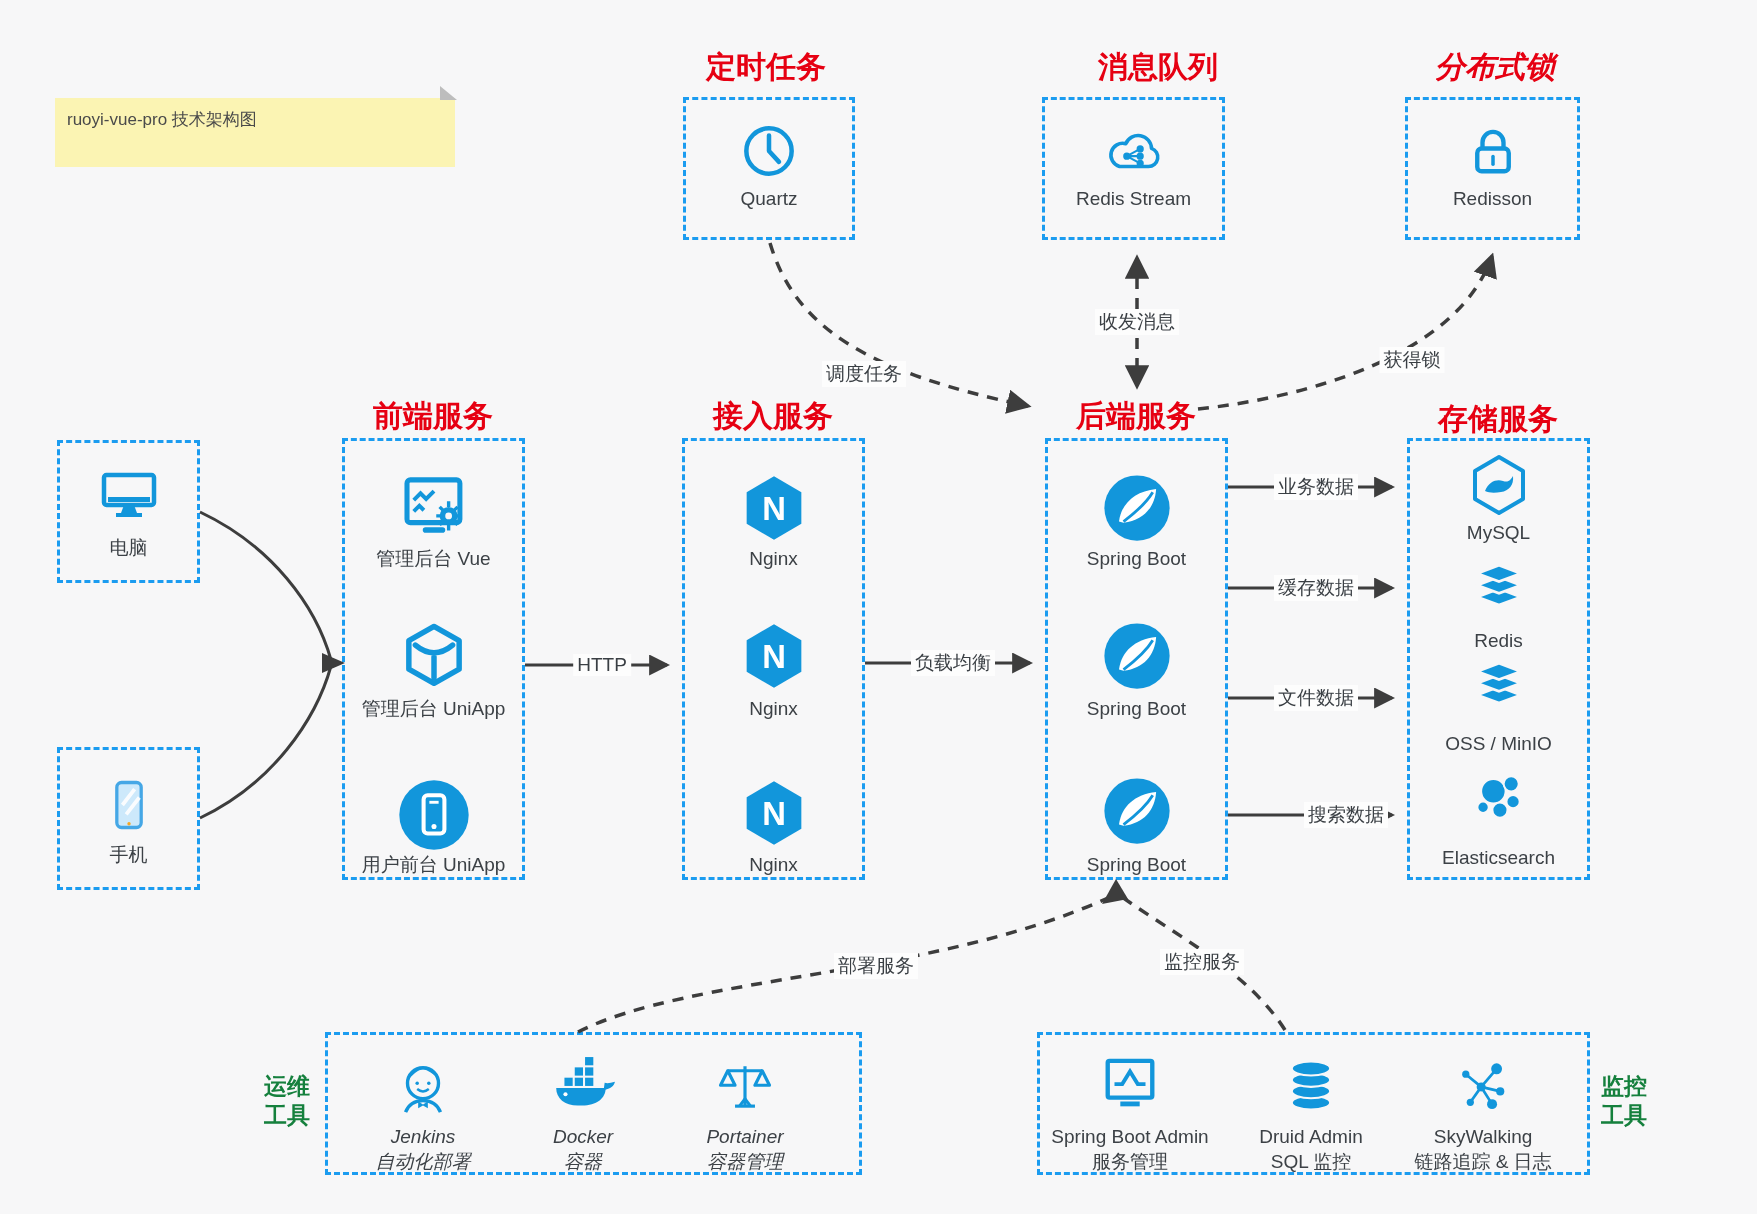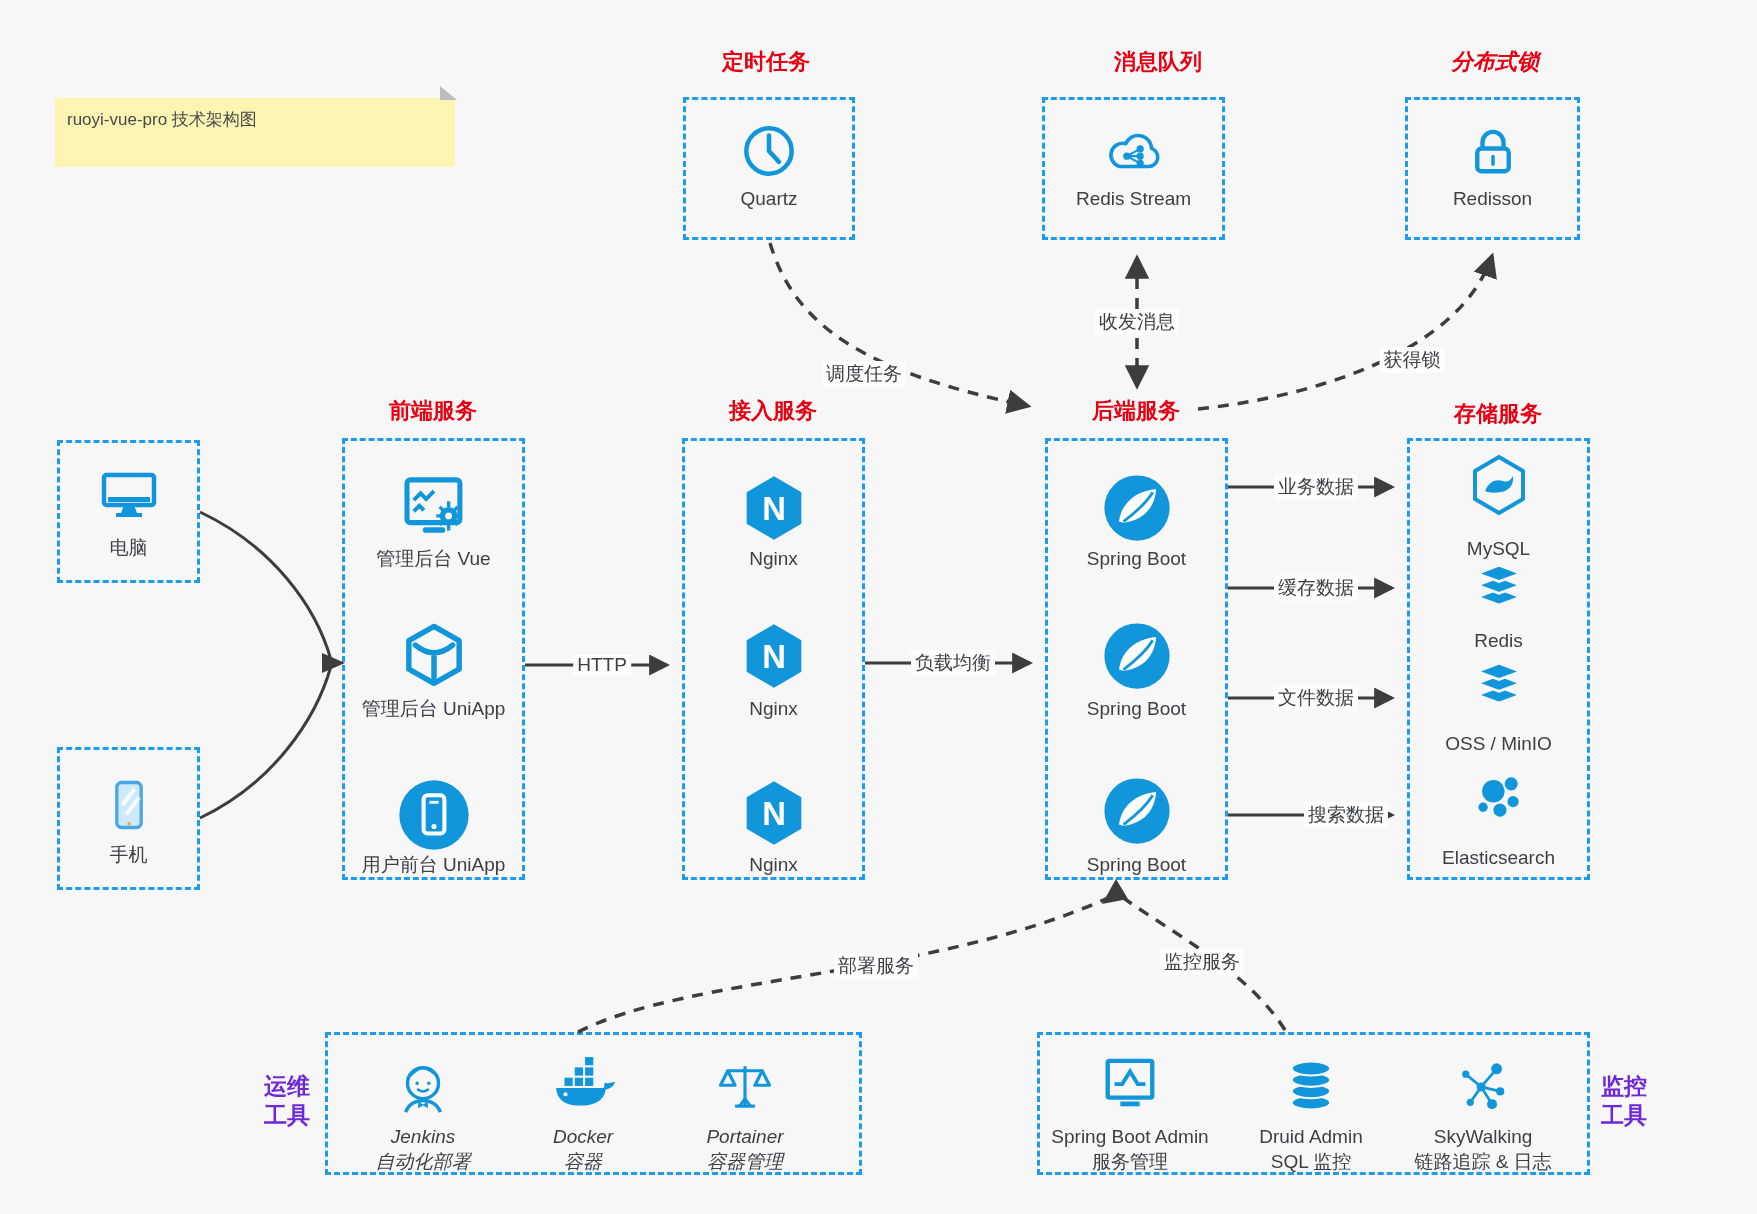--- a/index.html
+++ b/index.html
@@ -2,25 +2,25 @@
 <html><head>
 <meta charset="utf-8">
 <style>
   html,body{margin:0;padding:0;}
   body{
     width:1757px;height:1214px;position:relative;overflow:hidden;
     background:#f7f7f8;color:#3c4146;
     font-family:"Liberation Sans","DejaVu Sans",sans-serif;
   }
   .box{position:absolute;border:3px dashed #1b9cf0;box-sizing:border-box;background:transparent;}
-  .rtitle{position:absolute;transform:translateX(-50%);color:#e60012;font-size:22px;font-weight:bold;white-space:nowrap;z-index:3;}
+  .rtitle{position:absolute;transform:translateX(-50%);color:#e60012;font-size:30px;font-weight:bold;white-space:nowrap;z-index:3;}
   .node-label{position:absolute;left:50%;transform:translate(-50%,-50%);font-size:19px;color:#3c4146;white-space:nowrap;}
   .icon{position:absolute;transform:translate(-50%,-50%);z-index:1;}
   .elabel{position:absolute;transform:translate(-50%,-50%);font-size:19px;color:#3a3f44;background:#fdfdfd;padding:0 4px;white-space:nowrap;z-index:3;}
-  .sideTitle{position:absolute;transform:translateX(-50%);color:#6d28d9;font-size:23px;font-weight:bold;text-align:center;line-height:29px;white-space:nowrap;z-index:3;}
+  .sideTitle{position:absolute;transform:translateX(-50%);color:#15803d;font-size:23px;font-weight:bold;text-align:center;line-height:29px;white-space:nowrap;z-index:3;}
   .tool-name{position:absolute;transform:translate(-50%,-50%);font-size:19px;color:#3c4146;white-space:nowrap;}
   #connectors{position:absolute;left:0;top:0;z-index:2;pointer-events:none;}
   .note{position:absolute;left:55px;top:98px;width:400px;height:69px;background:#fbf4b3;z-index:3;
         font-size:17px;color:#4a4a4a;line-height:26px;padding:9px 0 0 12px;box-sizing:border-box;}
   .note-fold{position:absolute;top:-12px;right:-2px;width:0;height:0;
              border-bottom:14px solid #bdbdbd;border-right:17px solid transparent;}
 </style>
 </head>
 <body>
 
@@ -180,21 +180,21 @@
   </svg>
   <div class="node-label" style="top:424px;">Spring Boot</div>
 </div>
 
 <div class="rtitle" style="left:1498px;top:399px;">存储服务</div>
 <div class="box" style="left:1407px;top:438px;width:183px;height:442px;">
   <svg class="icon" style="left:50%;top:44px;" width="64" height="64" viewBox="0 0 64 64">
     <polygon points="32,4 56,18 56,46 32,60 8,46 8,18" fill="none" stroke="#1296db" stroke-width="4" stroke-linejoin="round"></polygon>
     <path d="M18 38 c4 -10 12 -12 18 -10 c6 2 8 -2 10 -5 c1 9 -4 15 -12 16 c-6 1 -12 1 -16 -1 z" fill="#1296db"></path>
   </svg>
-  <div class="node-label" style="top:108px;">MySQL</div>
+  <div class="node-label" style="top:92px;">MySQL</div>
 
   <svg class="icon" style="left:50%;top:146px;" width="58" height="58" viewBox="0 0 64 64">
     <g fill="#1296db" stroke="#f7f7f8" stroke-width="3">
       <path d="M32 34 L56 43 L32 52 L8 43 Z"></path>
       <path d="M32 21 L56 30 L32 39 L8 30 Z"></path>
       <path d="M32 8 L56 17 L32 26 L8 17 Z"></path>
     </g>
   </svg>
   <div class="node-label" style="top:200px;">Redis</div>
 

